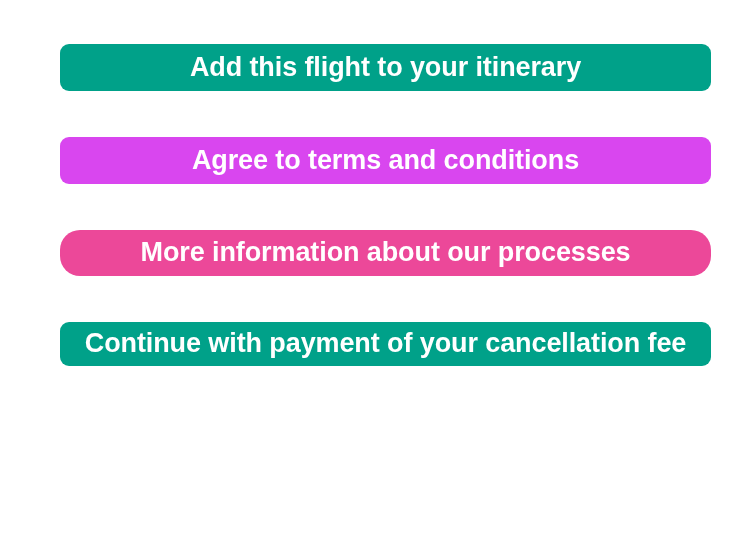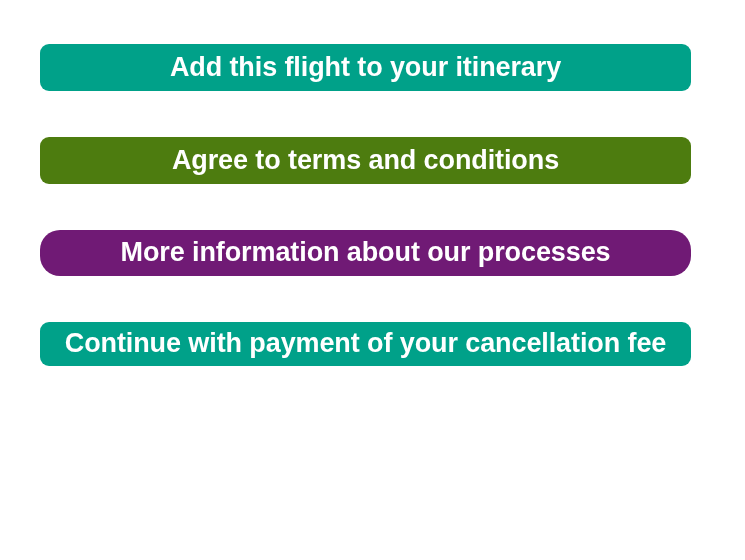--- a/index.html
+++ b/index.html
@@ -13,21 +13,21 @@
     height: 560px;
     background: #ffffff;
     font-family: "Liberation Sans", "DejaVu Sans", sans-serif;
     overflow: hidden;
   }
 
   #button-stack {
     box-sizing: border-box;
     width: 745px;
     height: 422px;
-    padding: 44px 46px 48px 40px;
+    padding: 44px 46px 48px 60px;
     display: flex;
     flex-direction: column;
     align-items: stretch;
     background: #ffffff;
   }
 
   .action-button {
     box-sizing: border-box;
     width: 651px;
     display: flex;
@@ -63,25 +63,25 @@
 </style>
 </head>
 <body style="background: rgb(255, 255, 255);">
 
 <div id="button-stack">
 
   <button class="action-button" id="btn-add-flight" style="background: rgb(0, 161, 137); color: rgb(255, 255, 255); border-radius: 9px;">
     <span class="btn-label">Add this flight to your itinerary</span>
   </button>
 
-  <button class="action-button" id="btn-agree-terms" style="background: #4d7c0f; color: rgb(255, 255, 255); border-radius: 9px;">
+  <button class="action-button" id="btn-agree-terms" style="background: #d946ef; color: rgb(255, 255, 255); border-radius: 9px;">
     <span class="btn-label">Agree to terms and conditions</span>
   </button>
 
-  <button class="action-button" id="btn-more-information" style="background: #701a75; color: rgb(255, 255, 255); border-radius: 20px; align-items: center;">
+  <button class="action-button" id="btn-more-information" style="background: #ec4899; color: rgb(255, 255, 255); border-radius: 20px; align-items: center;">
     <span class="btn-label">More information about our processes</span>
   </button>
 
   <button class="action-button" id="btn-continue-payment" style="background: rgb(0, 161, 137); color: rgb(255, 255, 255); border-radius: 9px;">
     <span class="btn-label">Continue with payment of your cancellation fee</span>
   </button>
 
 </div>
 
 </body></html>

